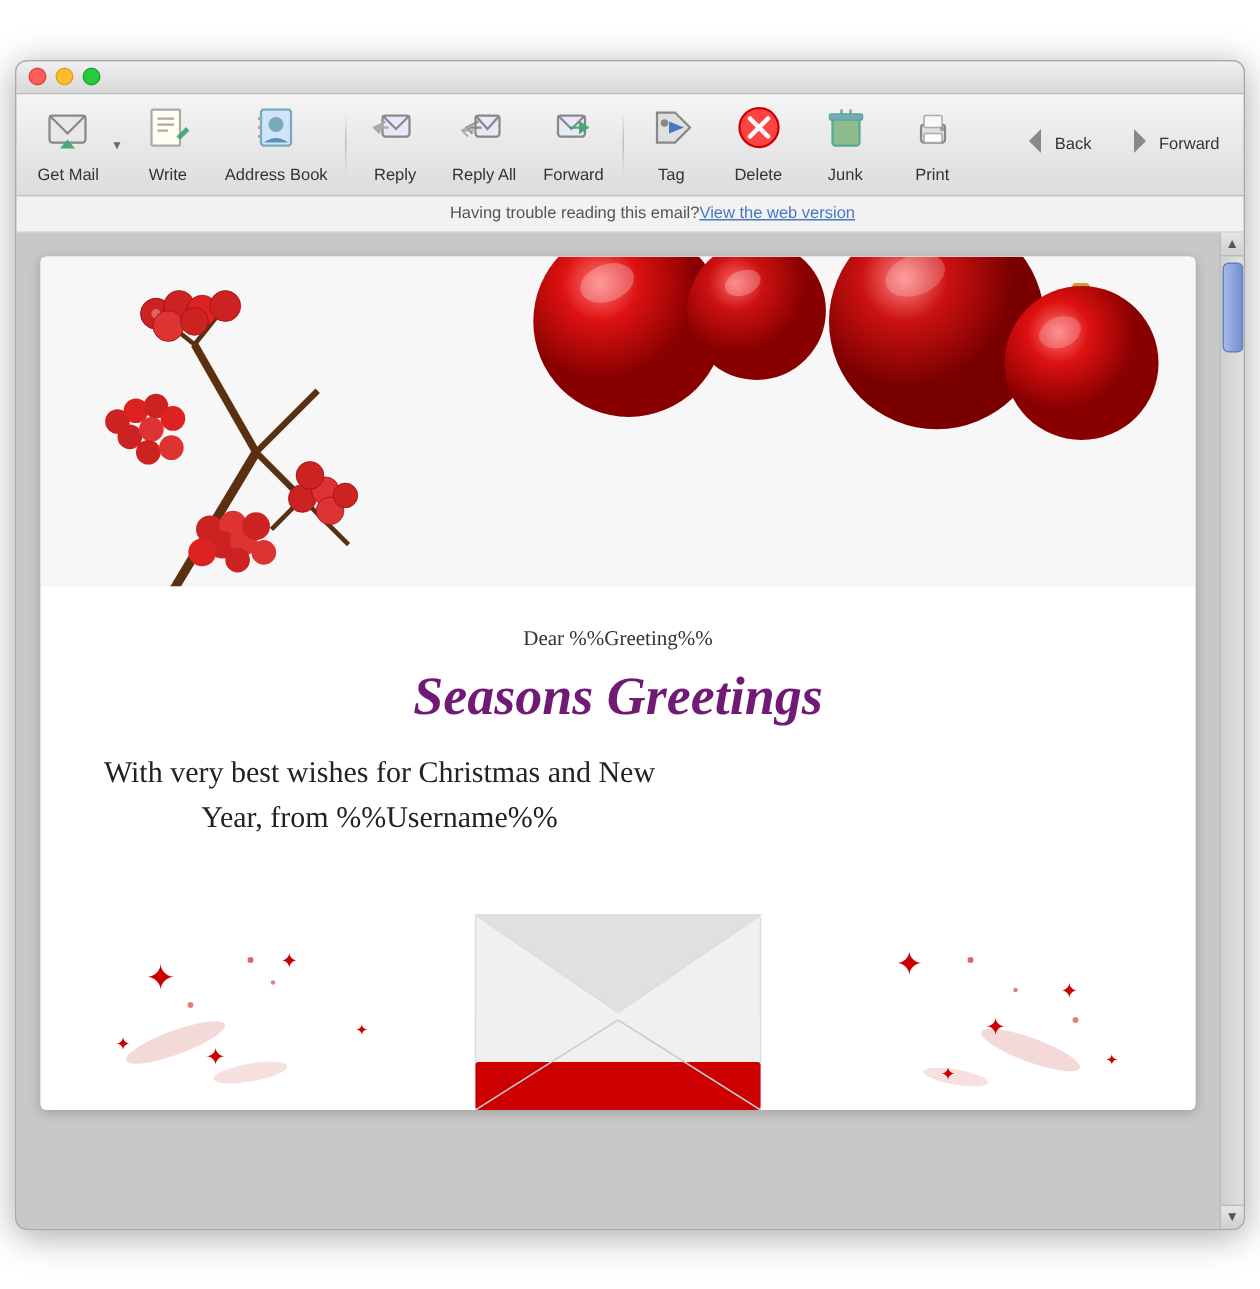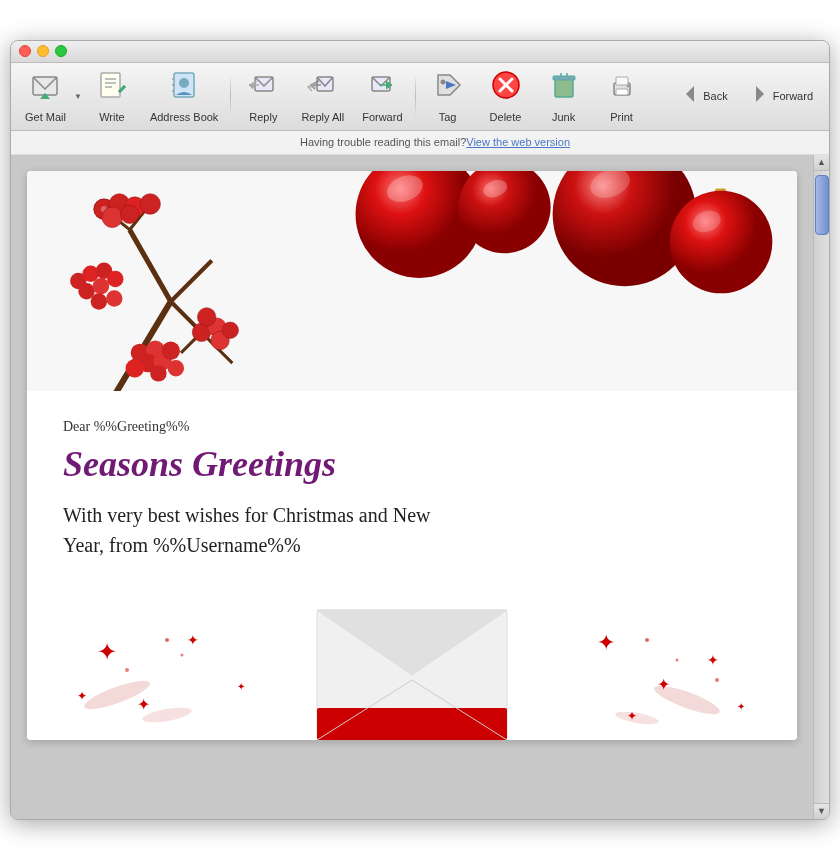--- a/index.html
+++ b/index.html
@@ -155,20 +155,21 @@
       background: #c8c8c8;
       position: relative;
     }
 
     .email-viewport {
       flex: 1;
       overflow-y: auto;
       overflow-x: hidden;
       background: #c8c8c8;
       padding: 16px 16px 32px 16px;
+      text-align: center;
     }
 
     
     .scrollbar-track {
       width: 16px;
       background: linear-gradient(to right, #d0d0d0, #e0e0e0);
       border-left: 1px solid #bbb;
       display: flex;
       flex-direction: column;
       align-items: center;

